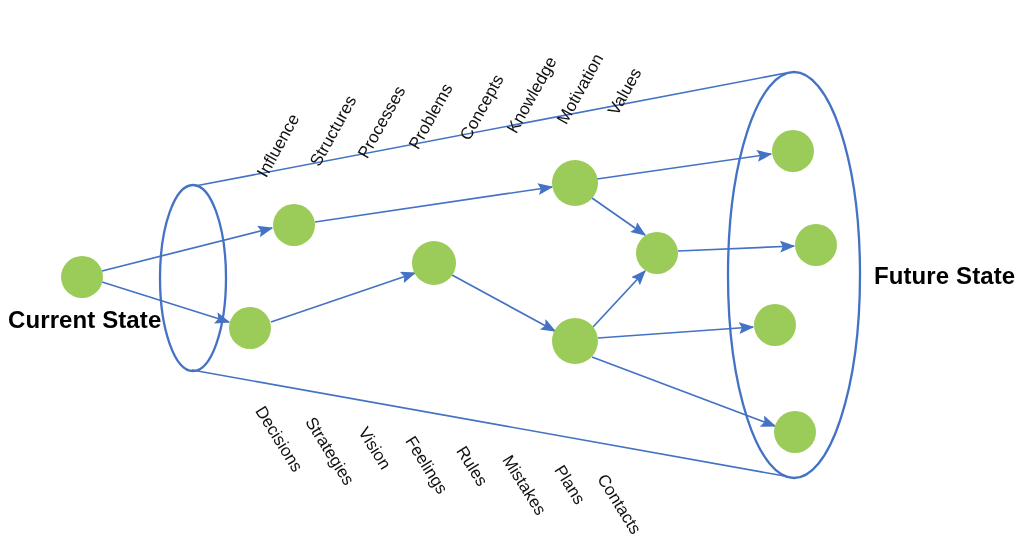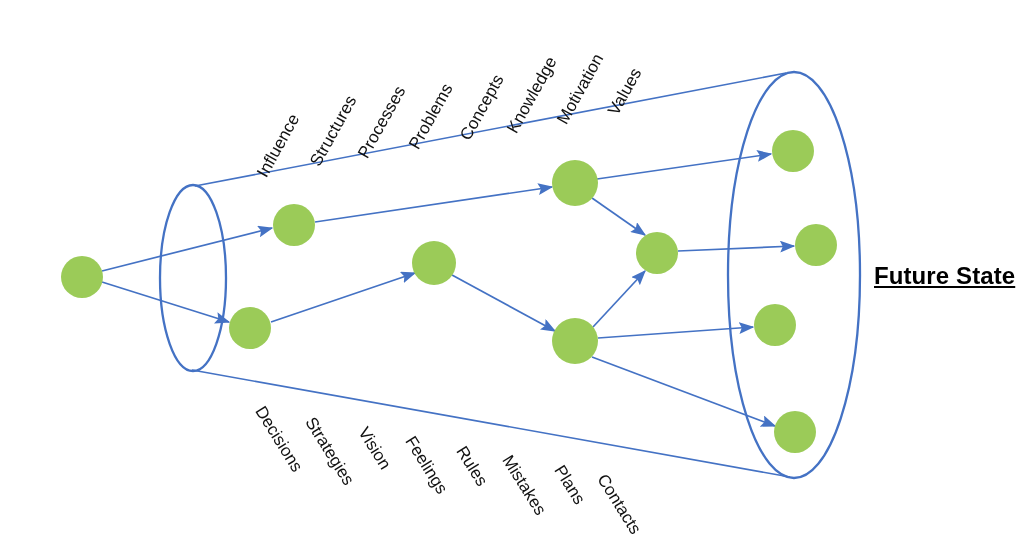--- a/index.html
+++ b/index.html
@@ -26,21 +26,20 @@
     height: 556px;
   }
   .endpoint-label {
     position: absolute;
     font-family: "Liberation Sans", sans-serif;
     font-weight: 700;
     font-size: 24px;
     color: #000000;
     white-space: nowrap;
     letter-spacing: 0.1px;
-    text-decoration: underline;
   }
   #label-current-state {
     left: 8px;
     top: 306px;
   }
   #label-future-state {
     left: 874px;
     top: 262px;
   }
   .funnel-tag {
@@ -112,15 +111,16 @@
 
   <div class="funnel-tag" style="left:259px; top:398px; transform: rotate(58deg);">Decisions</div>
   <div class="funnel-tag" style="left:309px; top:409px; transform: rotate(58deg);">Strategies</div>
   <div class="funnel-tag" style="left:362px; top:419px; transform: rotate(58deg);">Vision</div>
   <div class="funnel-tag" style="left:409px; top:428px; transform: rotate(58deg);">Feelings</div>
   <div class="funnel-tag" style="left:460px; top:438px; transform: rotate(58deg);">Rules</div>
   <div class="funnel-tag" style="left:506px; top:447px; transform: rotate(58deg);">Mistakes</div>
   <div class="funnel-tag" style="left:558px; top:457px; transform: rotate(58deg);">Plans</div>
   <div class="funnel-tag" style="left:601px; top:466px; transform: rotate(58deg);">Contacts</div>
 
+  <div class="endpoint-label" id="label-current-state">Current State</div>
   <div class="endpoint-label" id="label-future-state">Future State</div>
 
 </div>
 
 </body></html>

